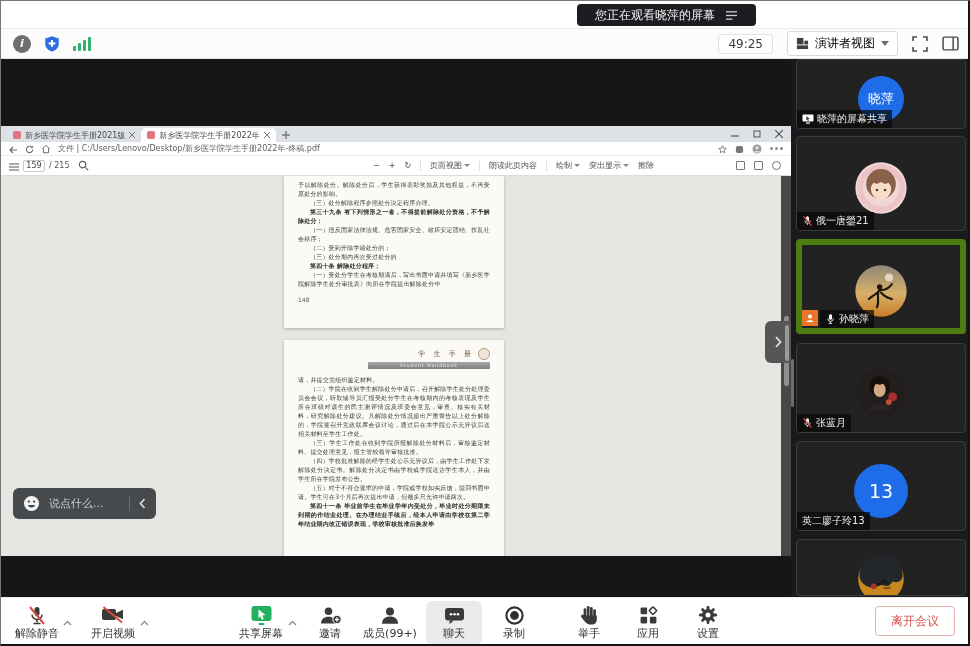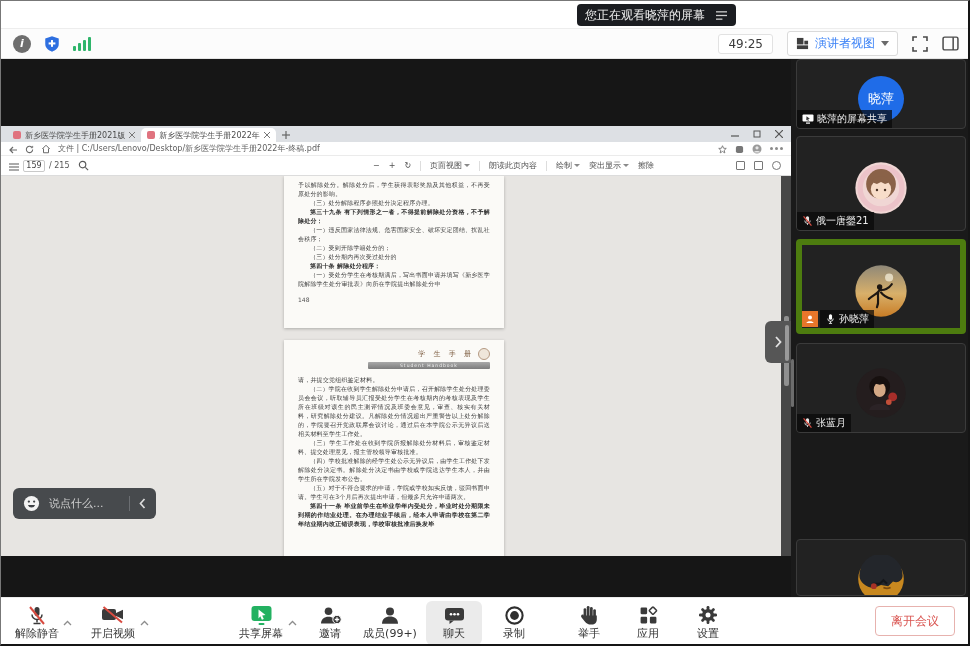--- a/index.html
+++ b/index.html
@@ -2,37 +2,37 @@
 <html><head>
 <meta charset="utf-8">
 <style>
   * { margin:0; padding:0; box-sizing:border-box; }
   html,body { background:#fff; }
   body { font-family:"DejaVu Sans","Liberation Sans",sans-serif; }
   #stage { position:relative; width:970px; height:646px; background:#fff; overflow:hidden;
            border:1px solid #777; border-right:2px solid #151515; border-bottom:2px solid #151515; }
 
   
-  .banner { position:absolute; left:576px; top:3px; height:22px; padding:0 8px; background:#1b1d21;
+  .banner { position:absolute; left:576px; top:3px; height:22px; padding:0 18px; background:#1b1d21;
             border-radius:4px; display:flex; align-items:center; gap:10px; z-index:9; }
   .banner-text { color:#f2f2f2; font-size:12px; white-space:nowrap; }
 
   
   .topbar { position:absolute; left:0; top:27px; width:970px; height:31px; background:#fcfcfc;
             border-top:1px solid #ededed; border-bottom:1px solid #e4e4e4; display:flex; align-items:center; }
   .tb-left { display:flex; align-items:center; gap:12px; padding-left:12px; }
   .info-circ { width:18px; height:18px; border-radius:50%; background:#6e6e6e; color:#fff; font-size:11px;
                font-weight:bold; display:flex; align-items:center; justify-content:center; font-style:italic; }
   .sigbars { display:flex; align-items:flex-end; gap:2px; height:14px; }
   .sigbars i { display:block; width:3px; background:#2fb56b; border-radius:1px; }
   .tb-right { margin-left:auto; display:flex; align-items:center; gap:14px; padding-right:12px; }
   .timer { font-size:12px; color:#3c3c3c; border:1px solid #e2e2e2; border-radius:3px; padding:2px 9px; background:#fff; }
   .viewbtn { display:flex; align-items:center; gap:6px; border:1px solid #dadada; border-radius:3px;
              background:#fff; padding:3px 8px; cursor:pointer; }
-  .viewbtn .lbl { font-size:12px; color:#3b82f6; }
+  .viewbtn .lbl { font-size:12px; color:#000000; }
   .caret { width:0; height:0; border-left:4px solid transparent; border-right:4px solid transparent; border-top:5px solid #6b6b6b; }
   .iconbtn { background:none; border:none; display:flex; align-items:center; cursor:pointer; }
 
   
   .share { position:absolute; left:0; top:58px; width:790px; height:538px; background:#161616; }
   .browser { position:absolute; left:0; top:67px; width:790px; height:430px; background:#e5e5e5; }
 
   .tabbar { height:16px; background:#dde0e4; display:flex; align-items:flex-end; position:relative; }
   .tab { display:flex; align-items:center; gap:4px; height:14px; padding:0 6px; max-width:150px; cursor:pointer; }
   .tab.active { background:#fff; border-radius:5px 5px 0 0; }
@@ -86,21 +86,21 @@
               border-radius:6px; display:flex; align-items:center; gap:9px; padding:0 10px; z-index:8; cursor:text; }
   .chat-ph { font-size:11px; color:#cfcfcf; flex:1; white-space:nowrap; }
   .chat-div { width:1px; height:15px; background:#6b6e72; }
 
   
   .sidebar { position:absolute; left:790px; top:58px; width:180px; height:538px; background:#1a1a1a; }
   .tile { position:absolute; left:5px; width:170px; background:#222; border:1px solid #3b3b3b; border-radius:4px; overflow:hidden; }
   .tile.active { border:6px solid #4d7c0f; }
   .av-wrap { position:absolute; inset:0; display:flex; align-items:center; justify-content:center;margin-top:9px; }
   .av-blue { border-radius:50%; background:#1f6ce8; color:#fff; display:flex; align-items:center; justify-content:center; }
-  .namebar { position:absolute; left:0; bottom:0; display:flex; align-items:center; gap:0; z-index:2; }
+  .namebar { position:absolute; left:0; bottom:0; display:flex; align-items:flex-start; gap:0; z-index:2; }
   .namelabel { background:rgba(8,8,8,.72); color:#eee; font-size:10px; padding:2px 5px; display:flex; align-items:center; gap:3px; white-space:nowrap; }
   .hostbadge { width:16px; height:16px; background:#e8762b; display:flex; align-items:center; justify-content:center; flex:none; }
   .sb-thumb { position:absolute; left:0; top:300px; width:3px; height:48px; background:#6d6d6d; border-radius:2px; }
 
   
   .bottombar { position:absolute; left:0; top:596px; width:970px; height:50px; background:#fff; border-top:1px solid #ececec; }
   .bb-item { position:absolute; top:3px; width:56px; height:44px; display:flex; flex-direction:column; align-items:center;
              justify-content:space-between; padding:3px 0 4px 0; cursor:pointer; border-radius:6px; }
   .bb-item.active { background:#ebebeb; }
   .bb-ico { height:22px; display:flex; align-items:center; justify-content:center; }
@@ -473,20 +473,30 @@
                 <path d="M3.5 6.5 a3.5 3.5 0 0 0 7 0" stroke="#e8e8e8" stroke-width="1.1" fill="none"></path>
                 <line x1="7" y1="10" x2="7" y2="12" stroke="#e8e8e8" stroke-width="1.1"></line>
                 <line x1="2" y1="1" x2="12" y2="13" stroke="#d84b40" stroke-width="1.6"></line>
               </svg>
           </span>
           <span>张蓝月</span>
         </span>
       </div>
     </div>
 
+    <div class="tile" style="top:382px;height:90px">
+      <div class="av-wrap">
+          <div class="av-blue" style="width:54px;height:54px;font-size:19px">13</div>
+        </div>
+      <div class="namebar">
+        <span class="namelabel">
+            <span>英二廖子玲13</span>
+          </span>
+      </div>
+    </div>
 
     <div class="tile" style="top:480px;height:57px">
       <div class="av-wrap" style="align-items:flex-start;padding-top:6px">
         <span style="display:flex">
           <svg width="48" height="48" viewBox="0 0 40 40">
               <circle cx="20" cy="20" r="19" fill="#c8881f"></circle>
               <path d="M2 17 a18 18 0 0 1 36 0 c0 4-4 7-8 5 l-4 4 -6-1 -5 2 c-6 1-13-4-13-10 Z" fill="#23262b"></path>
               <path d="M13 24 h6 l3-3 3 3" stroke="#15171a" stroke-width="1.6" fill="none"></path>
               <circle cx="14" cy="26" r="2.4" fill="#a83226"></circle>
               <path d="M22 27 q3 1.5 6 0" stroke="#7a4a10" stroke-width="1.4" fill="none"></path>

